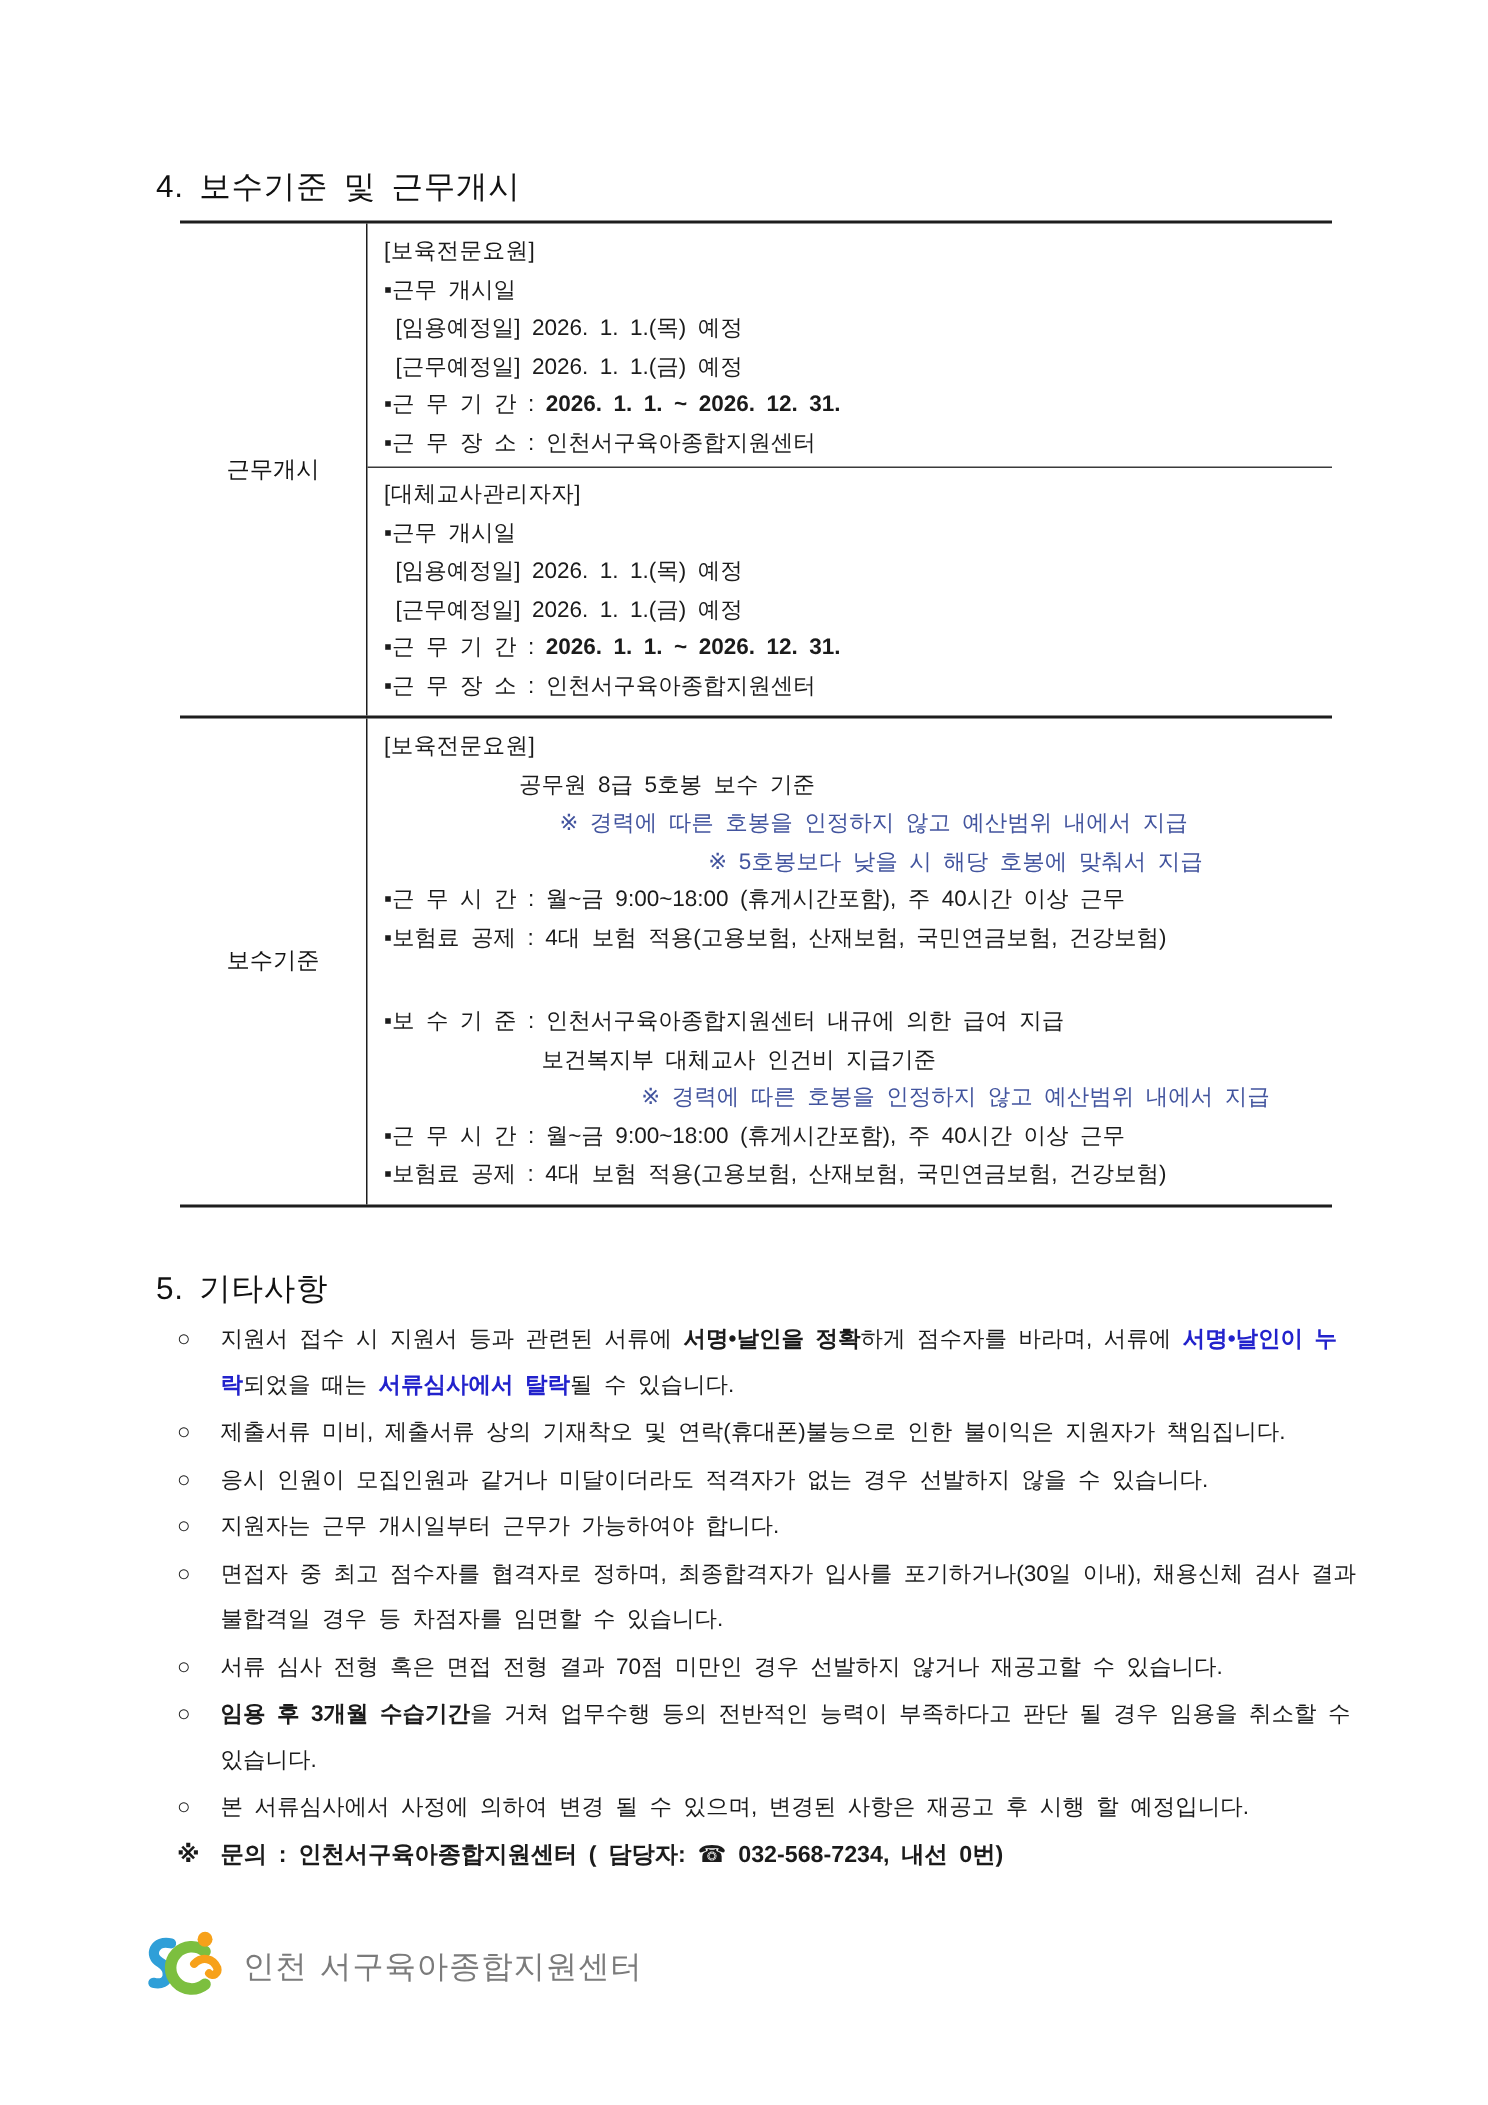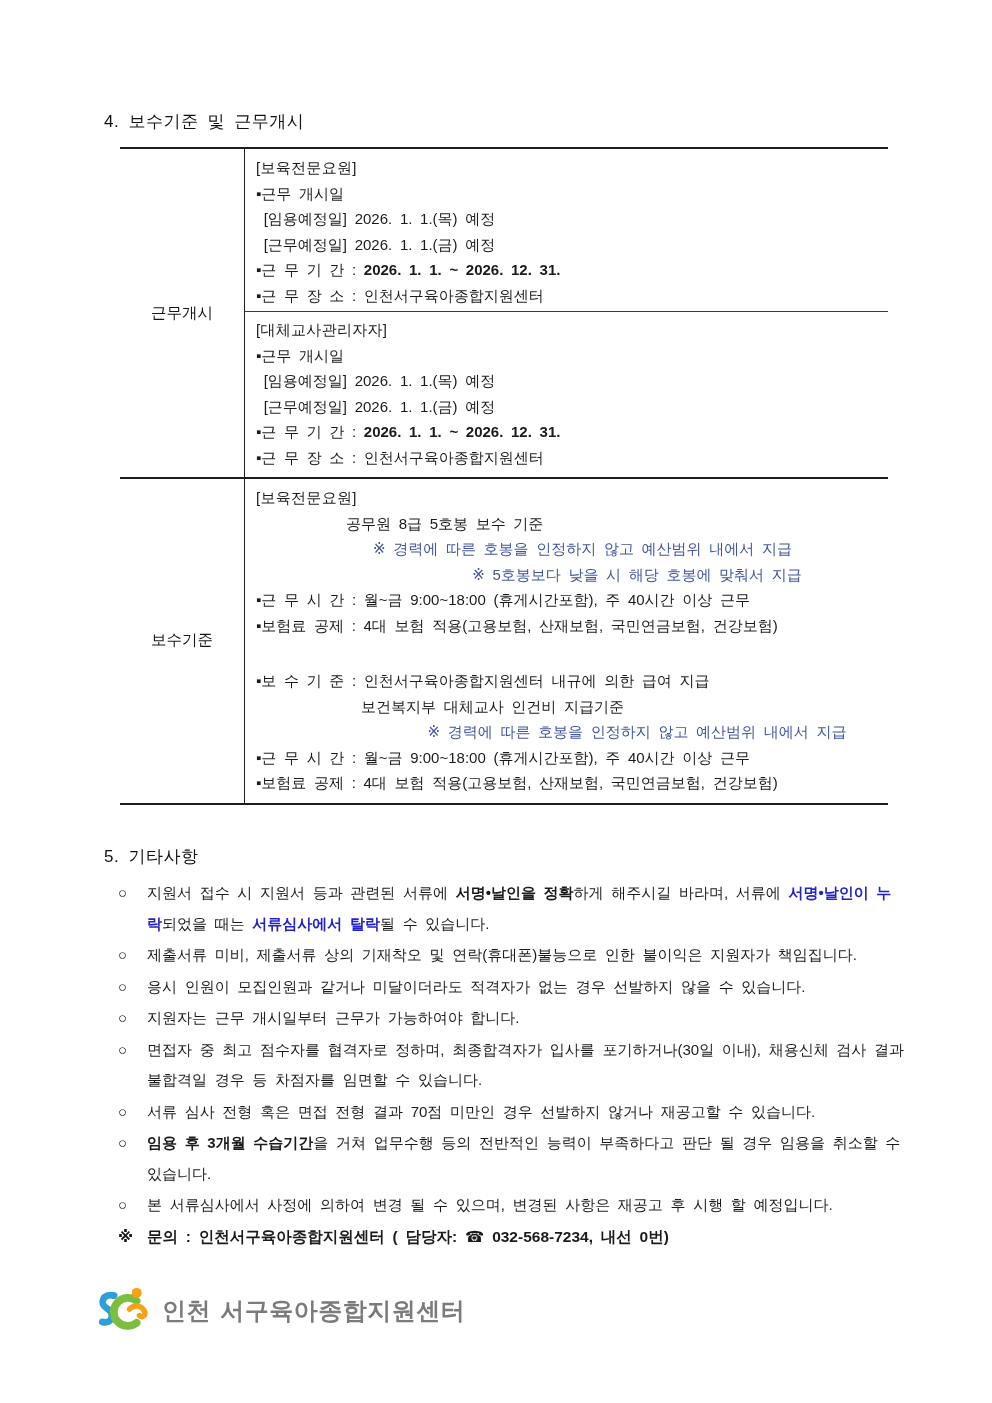--- a/index.html
+++ b/index.html
@@ -4,21 +4,21 @@
 <style>
   html,body{margin:0;padding:0;background:#ffffff;}
   body{
     width:992px;height:1403px;overflow:hidden;position:relative;
     font-family:"Liberation Sans","DejaVu Sans",sans-serif;
     color:#1f1f1f;-webkit-font-smoothing:antialiased;
   }
   .page{position:absolute;left:0;top:0;width:992px;height:1403px;}
 
   
-  .sec-title{font-size:17px;letter-spacing:0.5px;word-spacing:4px;color:#111;}
+  .sec-title{font-size:21px;letter-spacing:0.5px;word-spacing:4px;color:#111;}
   #sec4-title{position:absolute;left:104px;top:110px;}
   #sec5-title{position:absolute;left:104px;top:845px;}
 
   
   .doc-table{
     position:absolute;left:120px;top:147px;width:768px;
     border-top:2.2px solid #1d1d1d;border-bottom:2.2px solid #1d1d1d;
   }
   .t-row{display:flex;}
   .t-row + .t-row{border-top:2.2px solid #1d1d1d;}
@@ -50,22 +50,22 @@
     flex:1;margin:0;font-size:15px;line-height:30.5px;word-spacing:3.5px;
     white-space:pre-wrap;color:#1b1b1b;
   }
   .note-item.inquiry .mark,
   .note-item.inquiry .txt{font-weight:bold;font-size:15.5px;}
 
   
   .footer{position:absolute;left:95px;top:1283px;display:flex;align-items:center;}
   .logo-mark{width:58px;height:56px;flex:0 0 58px;}
   .logo-text{
-    margin-left:9px;font-size:24px;color:#7b7b7b;letter-spacing:0.5px;
-    word-spacing:2px;font-weight:700;
+    margin-left:9px;font-size:21px;color:#7b7b7b;letter-spacing:0.5px;
+    word-spacing:2px;font-weight:400;
   }
 </style>
 </head>
 <body>
 
 <div class="page">
 
   <div id="sec4-title" class="sec-title">4. 보수기준 및 근무개시</div>
 
   <div class="doc-table" id="doc-table">
@@ -110,21 +110,21 @@
           </div>
         </div>
       </div>
     </div>
 
   <div id="sec5-title" class="sec-title">5. 기타사항</div>
 
   <div class="notes" id="notes">
       <div class="note-item">
         <span class="mark">○</span>
-        <p class="txt"><span>지원서 접수 시 지원서 등과 관련된 서류에 </span><span class="seg-b">서명•날인을 정확</span><span>하게 해주시길 바라며, 서류에 </span><span class="seg-bb">서명•날인이 누락</span><span>되었을 때는 </span><span class="seg-bb">서류심사에서 탈락</span><span>될 수 있습니다.</span></p>
+        <p class="txt"><span>지원서 접수 시 지원서 등과 관련된 서류에 </span><span class="seg-b">서명•날인을 정확</span><span>하게 점수자를 바라며, 서류에 </span><span class="seg-bb">서명•날인이 누락</span><span>되었을 때는 </span><span class="seg-bb">서류심사에서 탈락</span><span>될 수 있습니다.</span></p>
       </div>
       <div class="note-item">
         <span class="mark">○</span>
         <p class="txt"><span>제출서류 미비, 제출서류 상의 기재착오 및 연락(휴대폰)불능으로 인한 불이익은 지원자가 책임집니다.</span></p>
       </div>
       <div class="note-item">
         <span class="mark">○</span>
         <p class="txt"><span>응시 인원이 모집인원과 같거나 미달이더라도 적격자가 없는 경우 선발하지 않을 수 있습니다.</span></p>
       </div>
       <div class="note-item">

